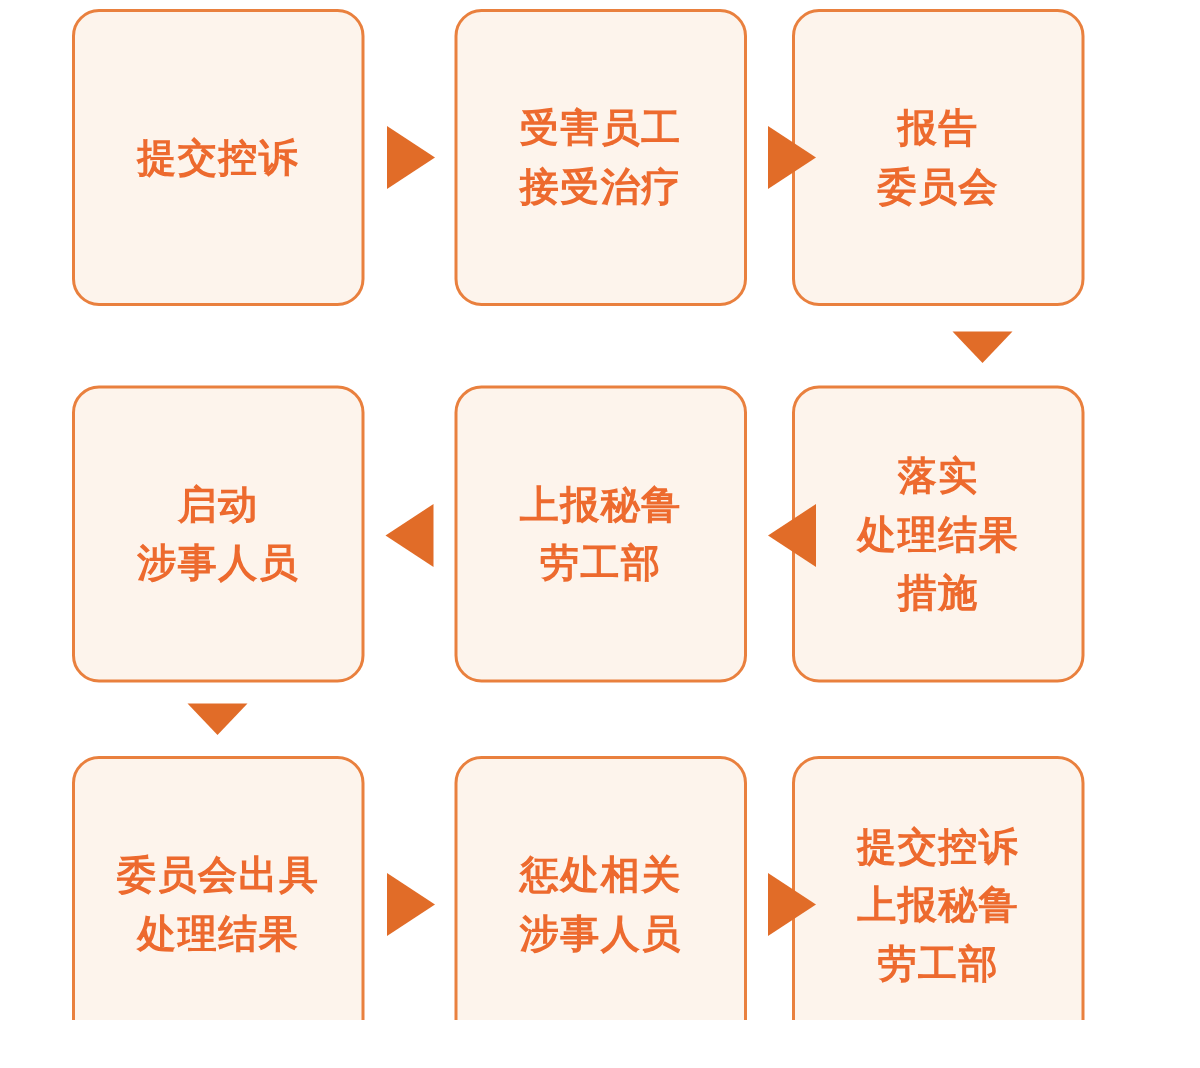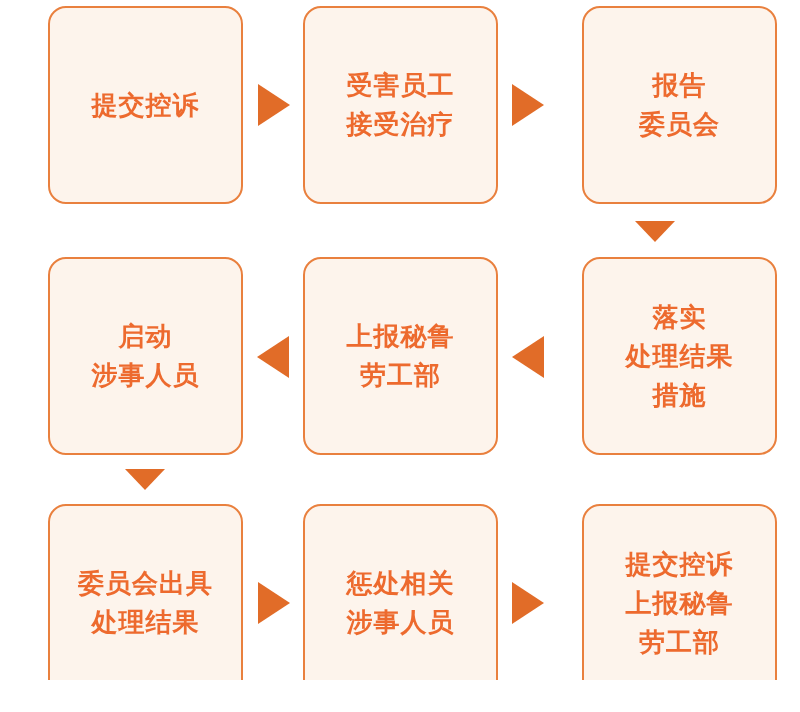--- a/index.html
+++ b/index.html
@@ -32,21 +32,21 @@
     text-align:center;
     color:var(--text);
     font-size:26px;
     font-weight:700;
     line-height:39px;
     white-space:pre-line;
     letter-spacing:1px;
   }
   .c1{left:48px;}
   .c2{left:303px;}
-  .c3{left:582px;}
+  .c3{left:528px;}
   .r1{top:6px;}
   .r2{top:257px;}
   .r3{top:504px;}
   .arrow{
     position:absolute;
     width:0;
     height:0;
   }
   .arrow.right{
     border-left:32px solid var(--arrow);

